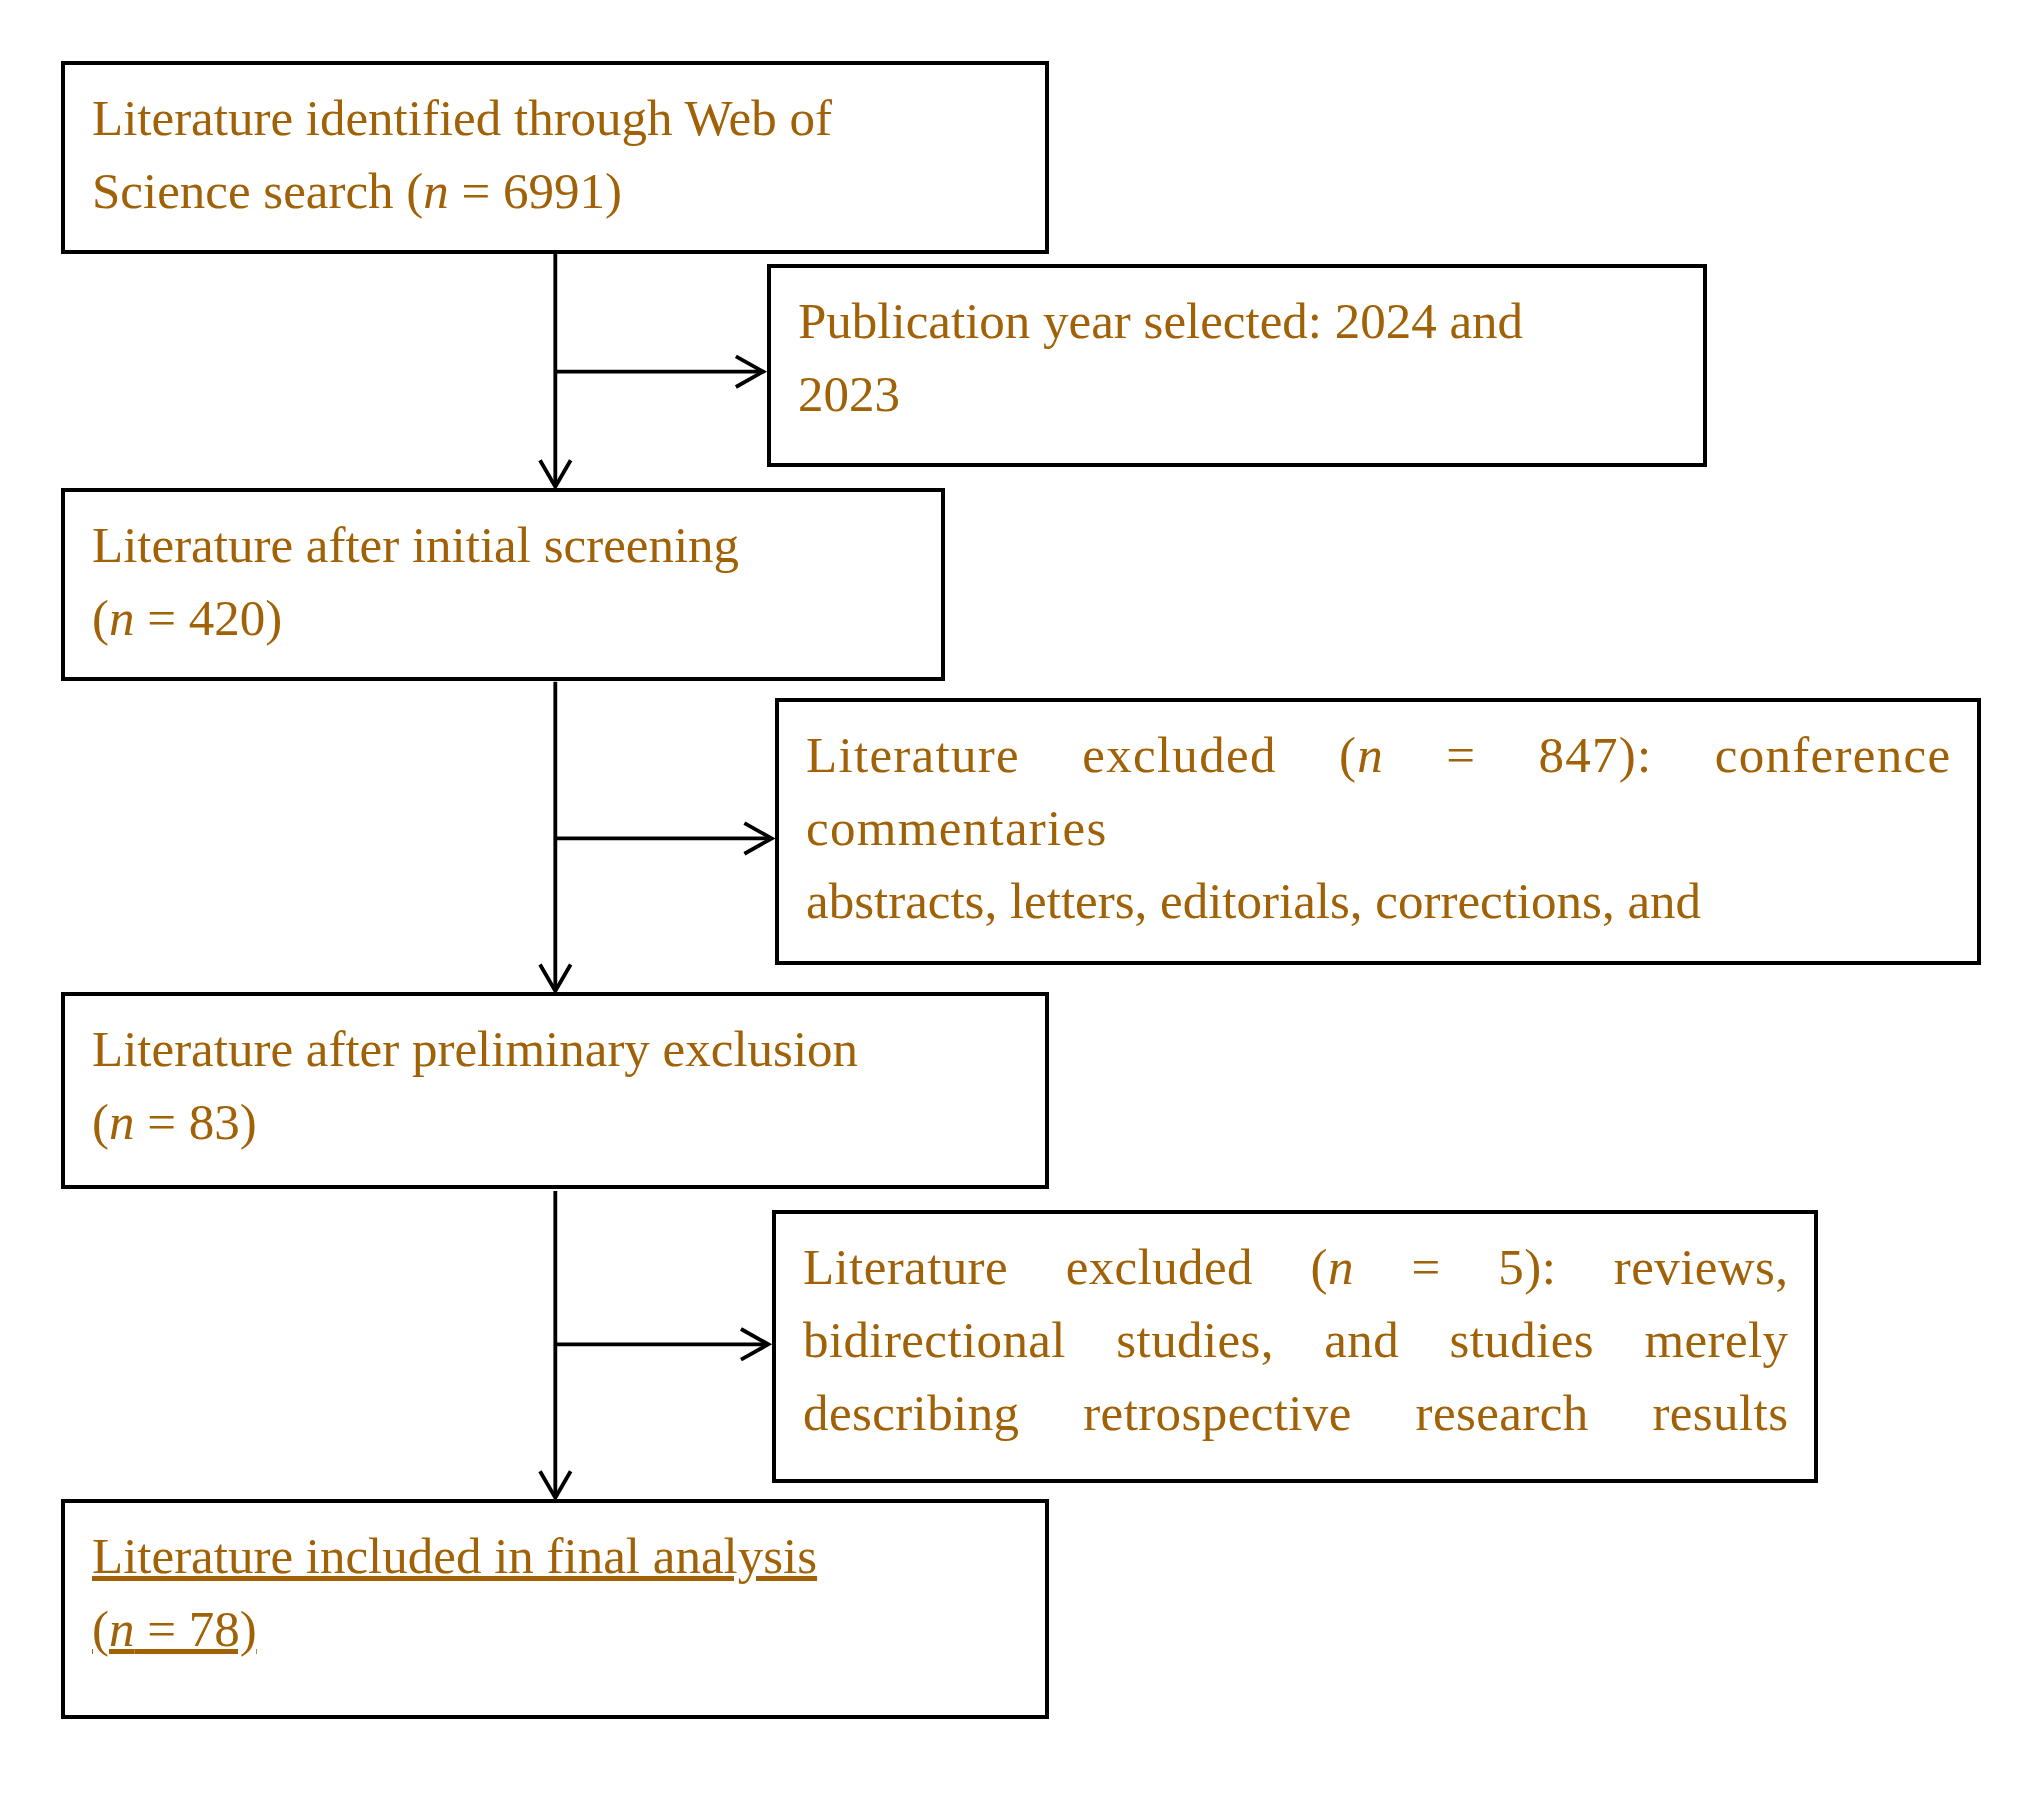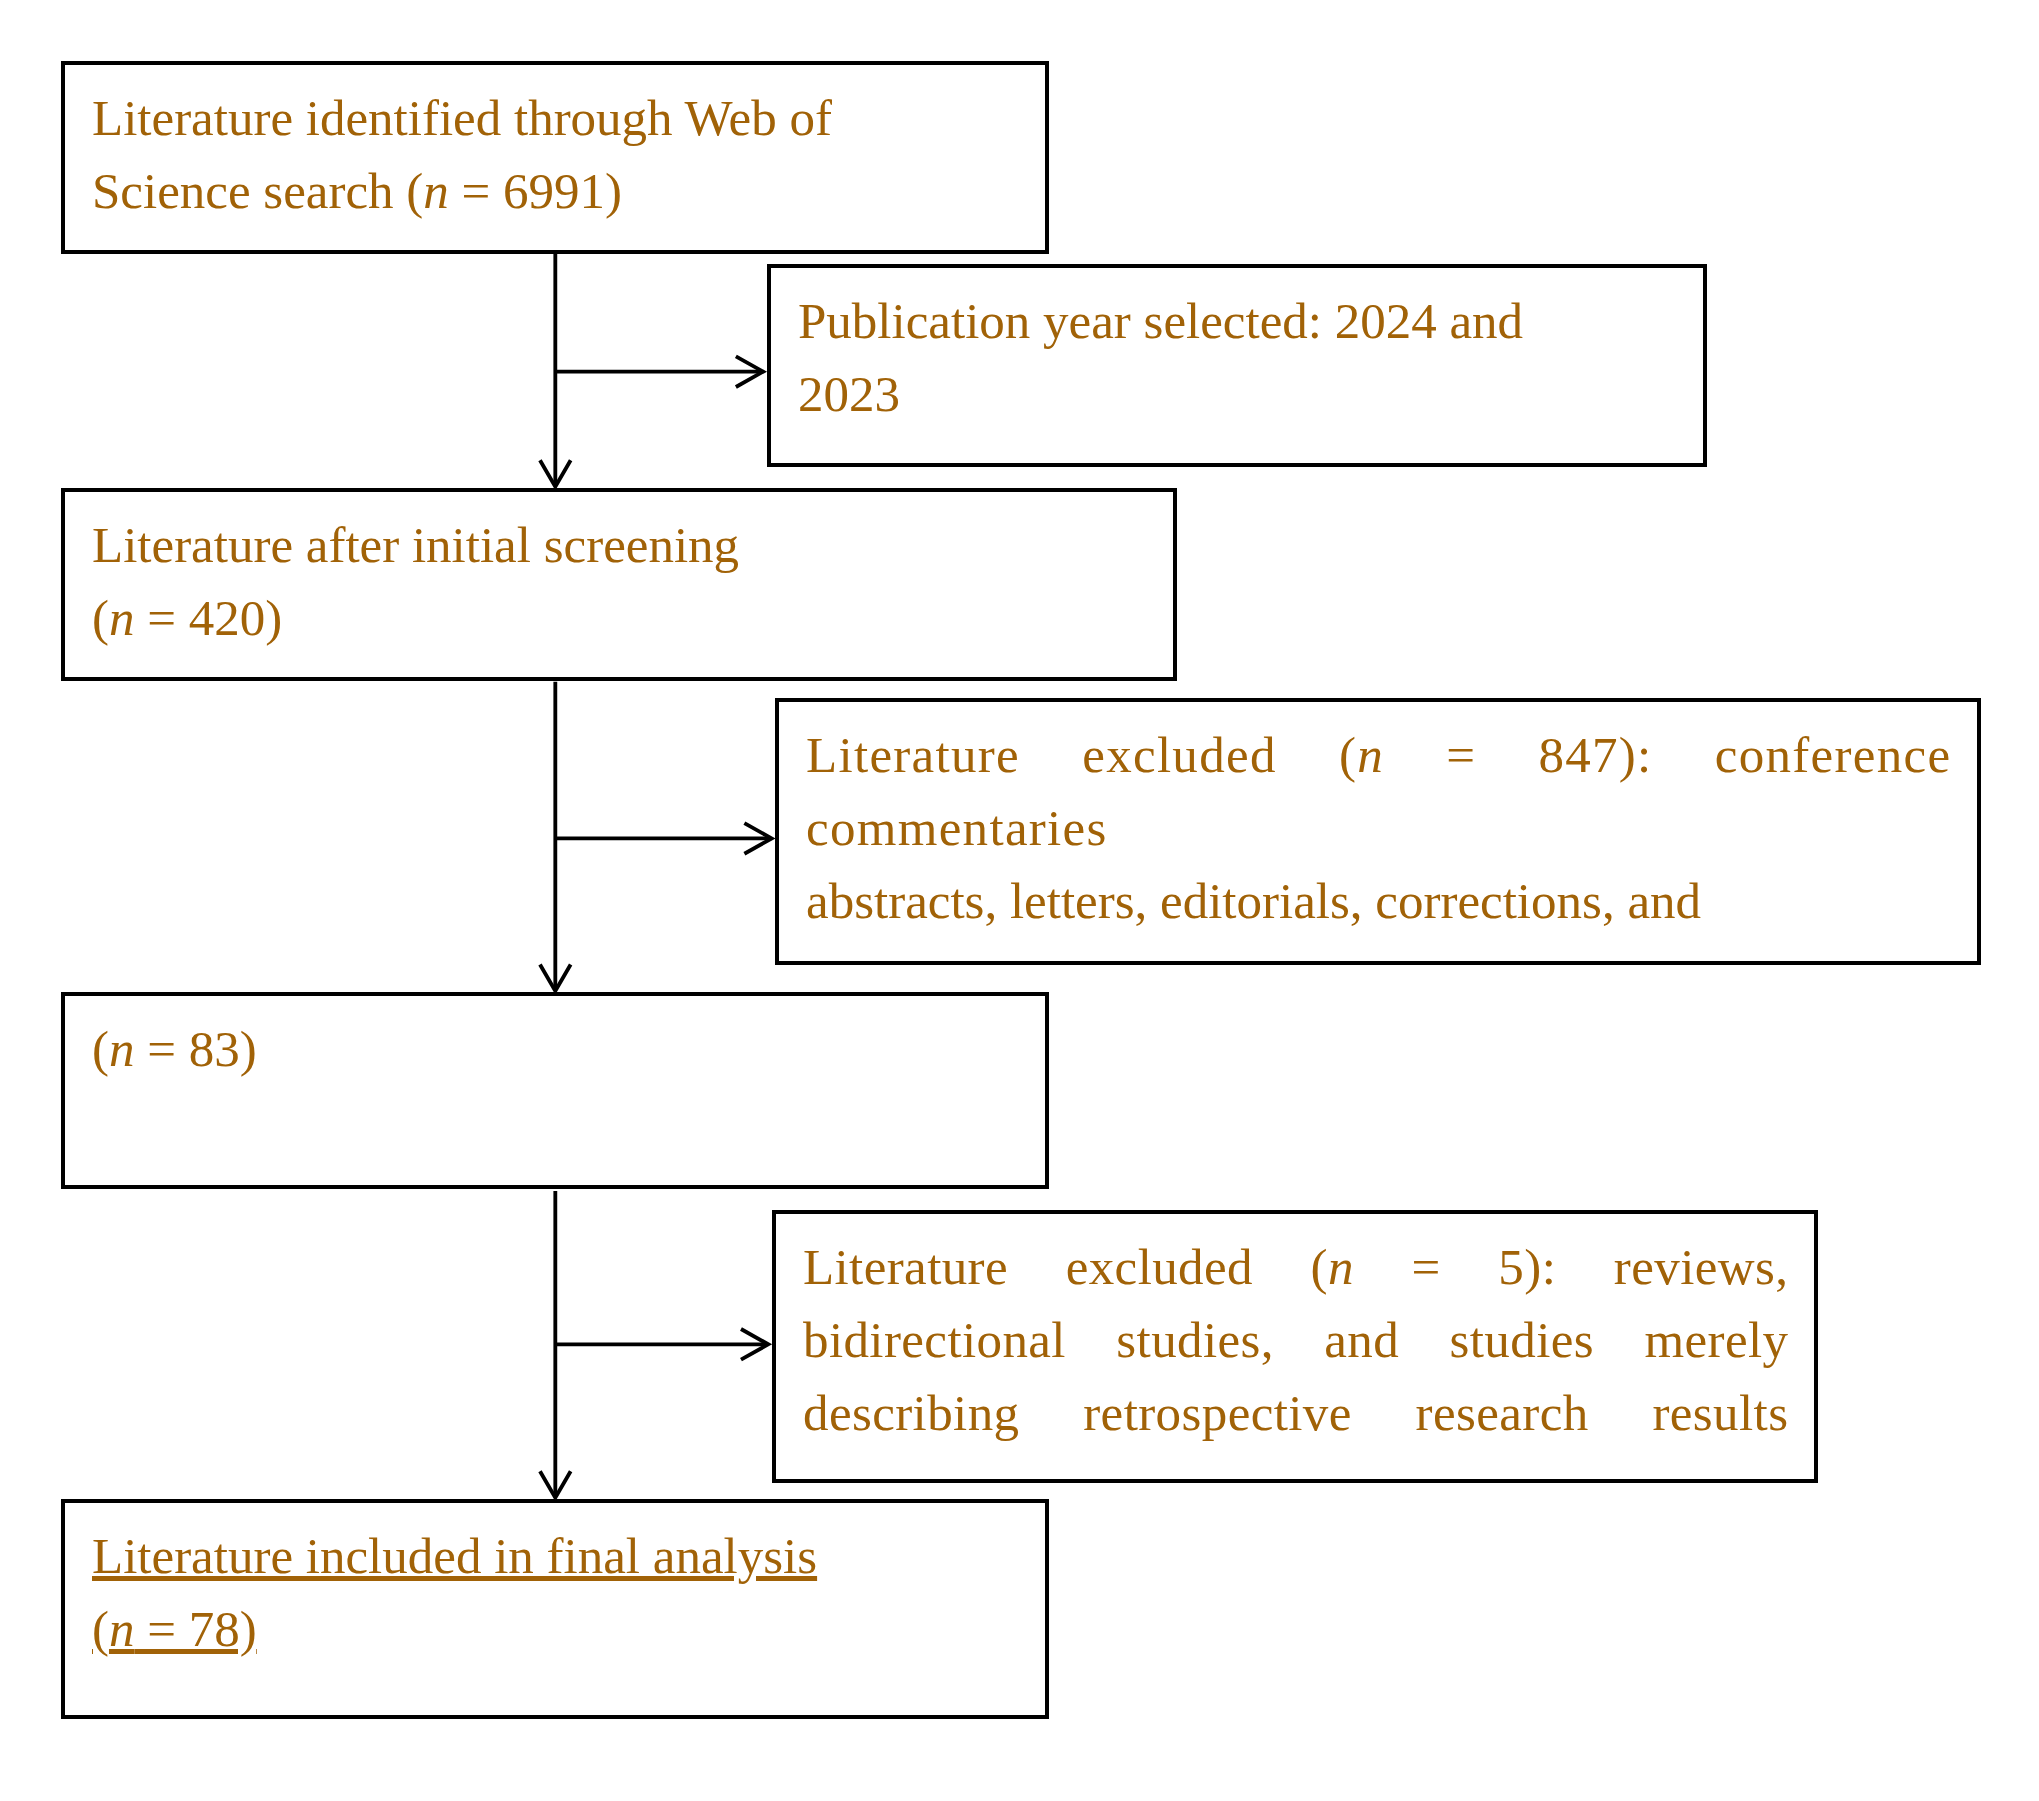--- a/index.html
+++ b/index.html
@@ -92,37 +92,38 @@
       </div>
   </div>
 
   <div class="flow-box" style="left:767px; top:264px; width:940px; height:203px;">
     <div class="box-text">
         <div class="line"><span>Publication year selected: 2024 and</span></div>
         <div class="line"><span>2023</span></div>
       </div>
   </div>
 
-  <div class="flow-box" style="left:61px; top:488px; width:1116px; height:193px;">
+  <div class="flow-box" style="left:61px; top:488px; width:884px; height:193px;">
     <div class="box-text">
         <div class="line"><span>Literature after initial screening</span></div>
         <div class="line"><span>(</span><span class="it">n</span><span> = 420)</span></div>
       </div>
   </div>
 
   <div class="flow-box justify" style="left:775px; top:698px; width:1206px; height:267px;">
     <div class="box-text">
         <div class="line"><span>Literature excluded (</span><span class="it">n</span><span> = 847): conference</span></div>
         <div class="line"><span>commentaries</span></div>
         <div class="line"><span>abstracts, letters, editorials, corrections, and</span></div>
       </div>
   </div>
 
   <div class="flow-box" style="left:61px; top:992px; width:988px; height:197px;">
     <div class="box-text">
+        <div class="line"><span>Literature after preliminary exclusion</span></div>
         <div class="line"><span>(</span><span class="it">n</span><span> = 83)</span></div>
       </div>
   </div>
 
   <div class="flow-box justify-all" style="left:772px; top:1210px; width:1046px; height:273px;">
     <div class="box-text">
         <div class="line"><span>Literature excluded (</span><span class="it">n</span><span> = 5): reviews,</span></div>
         <div class="line"><span>bidirectional studies, and studies merely</span></div>
         <div class="line"><span>describing retrospective research results</span></div>
       </div>

